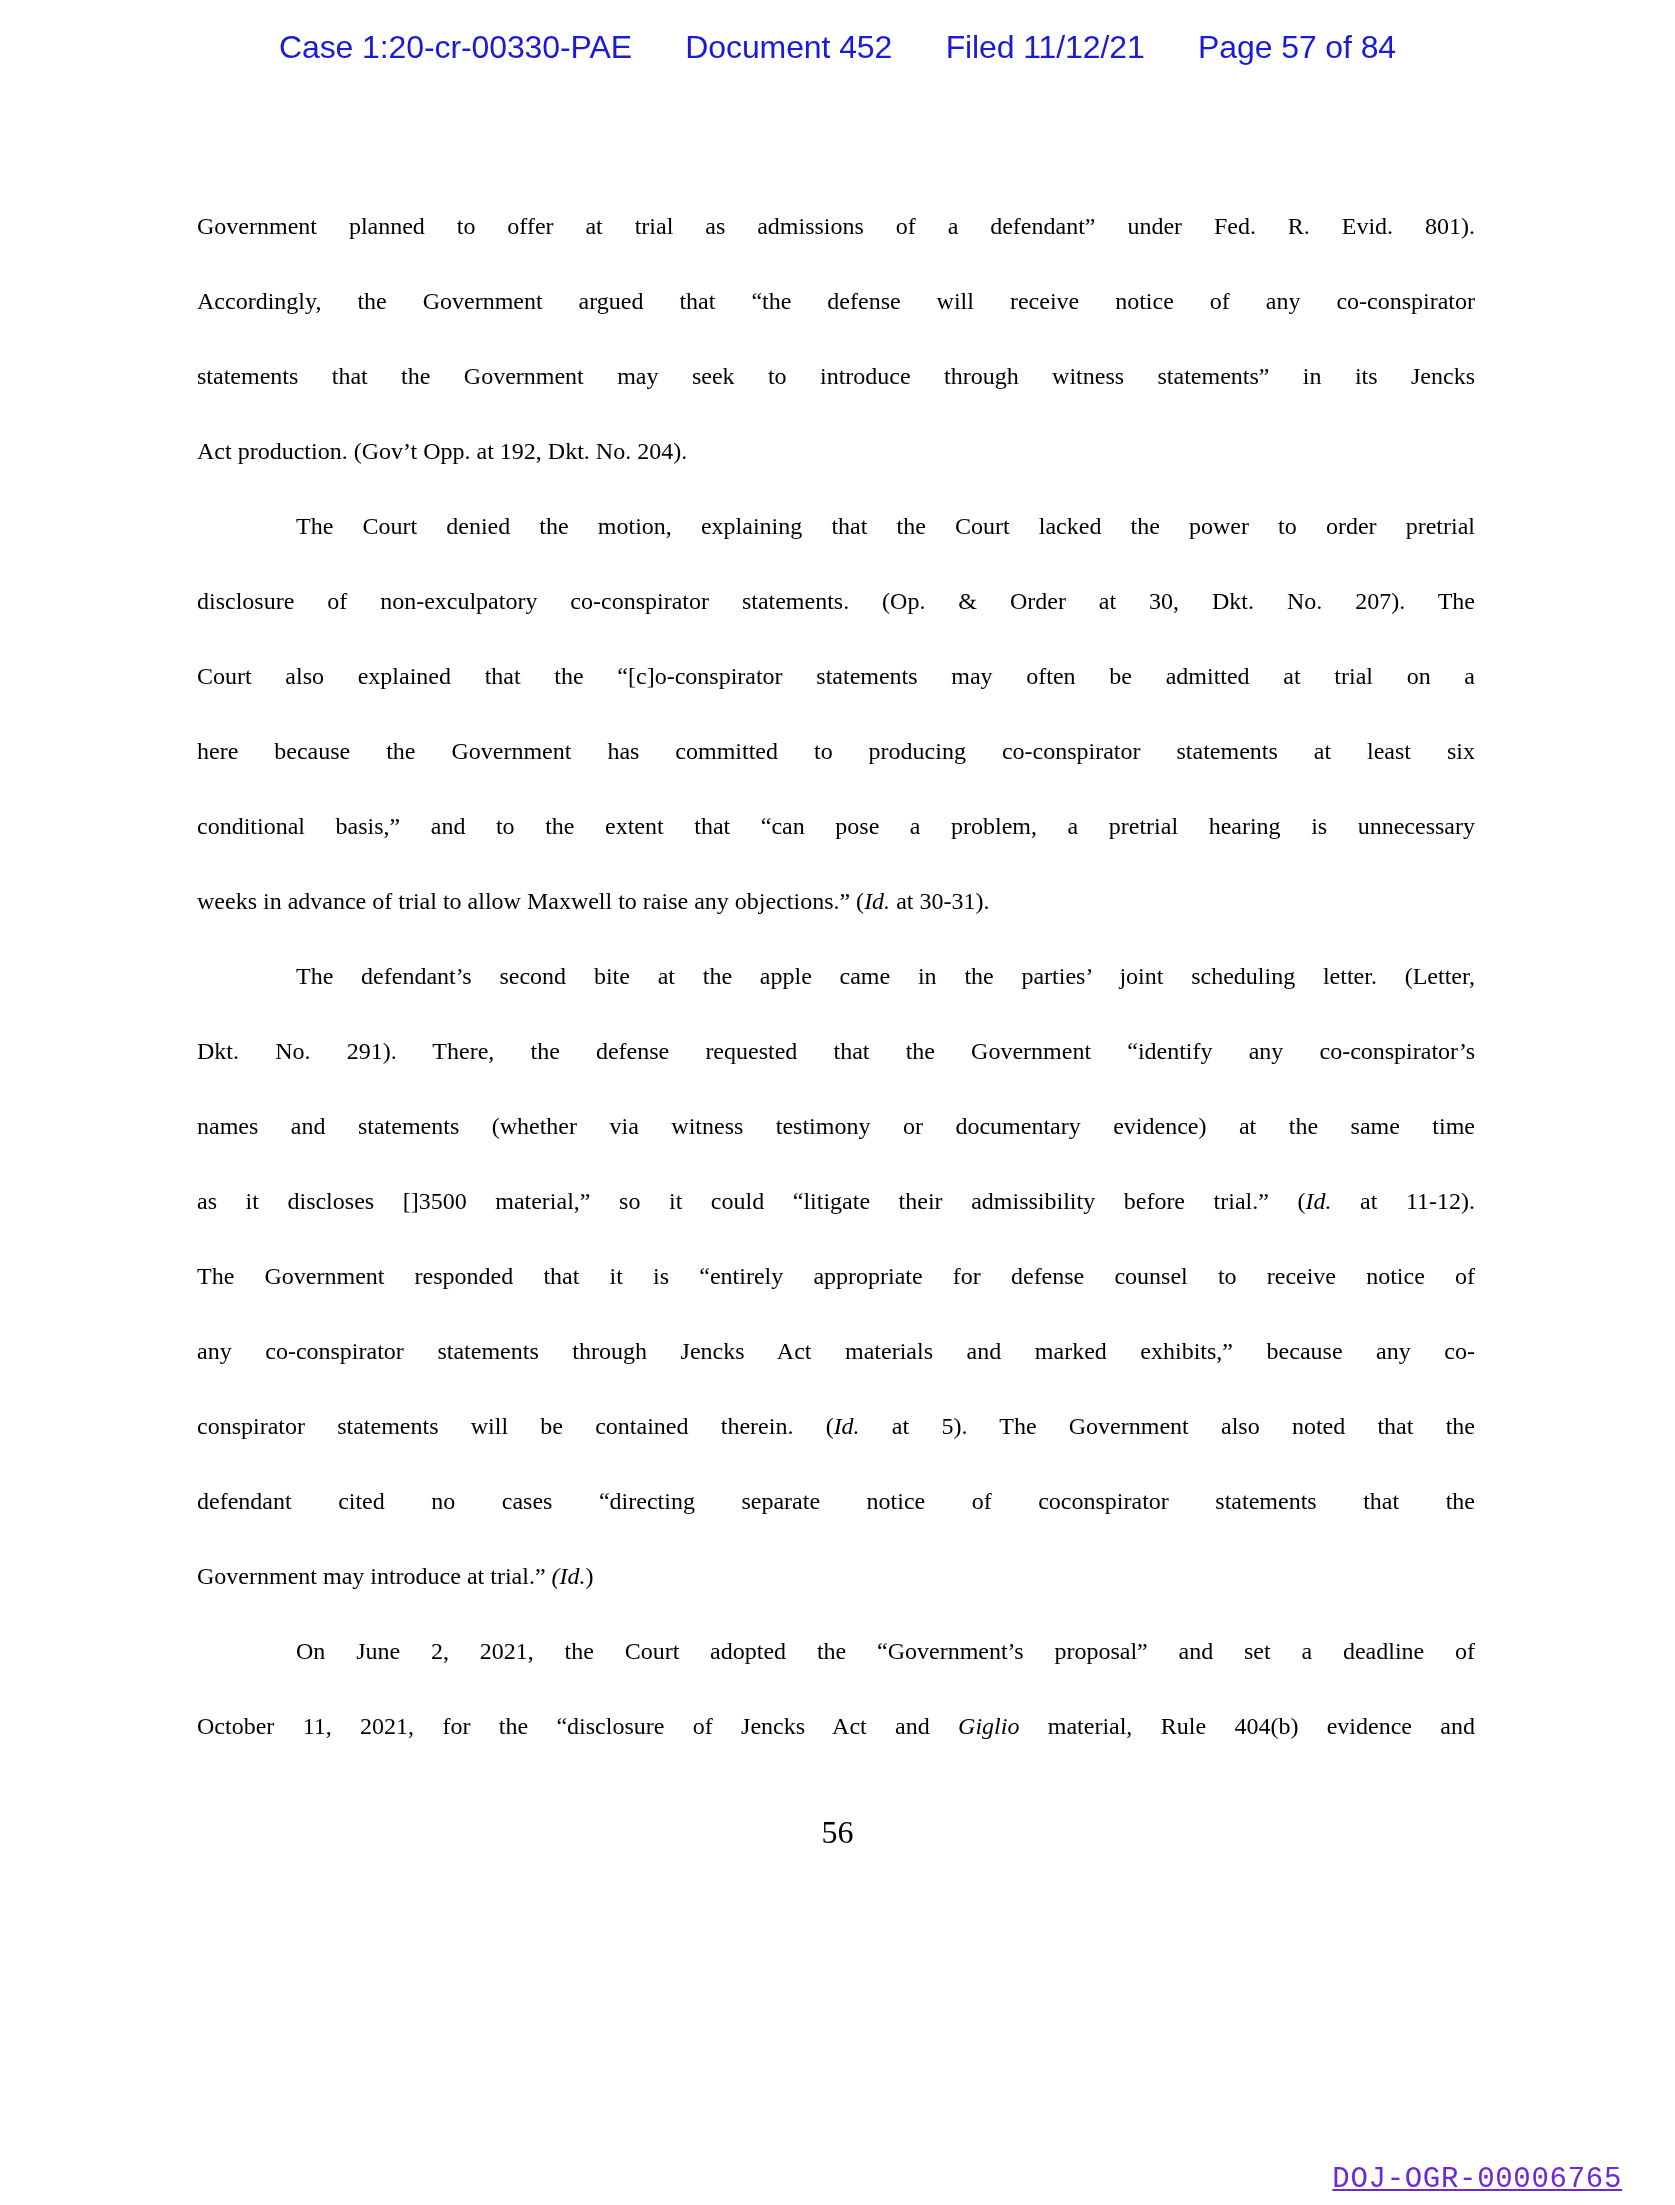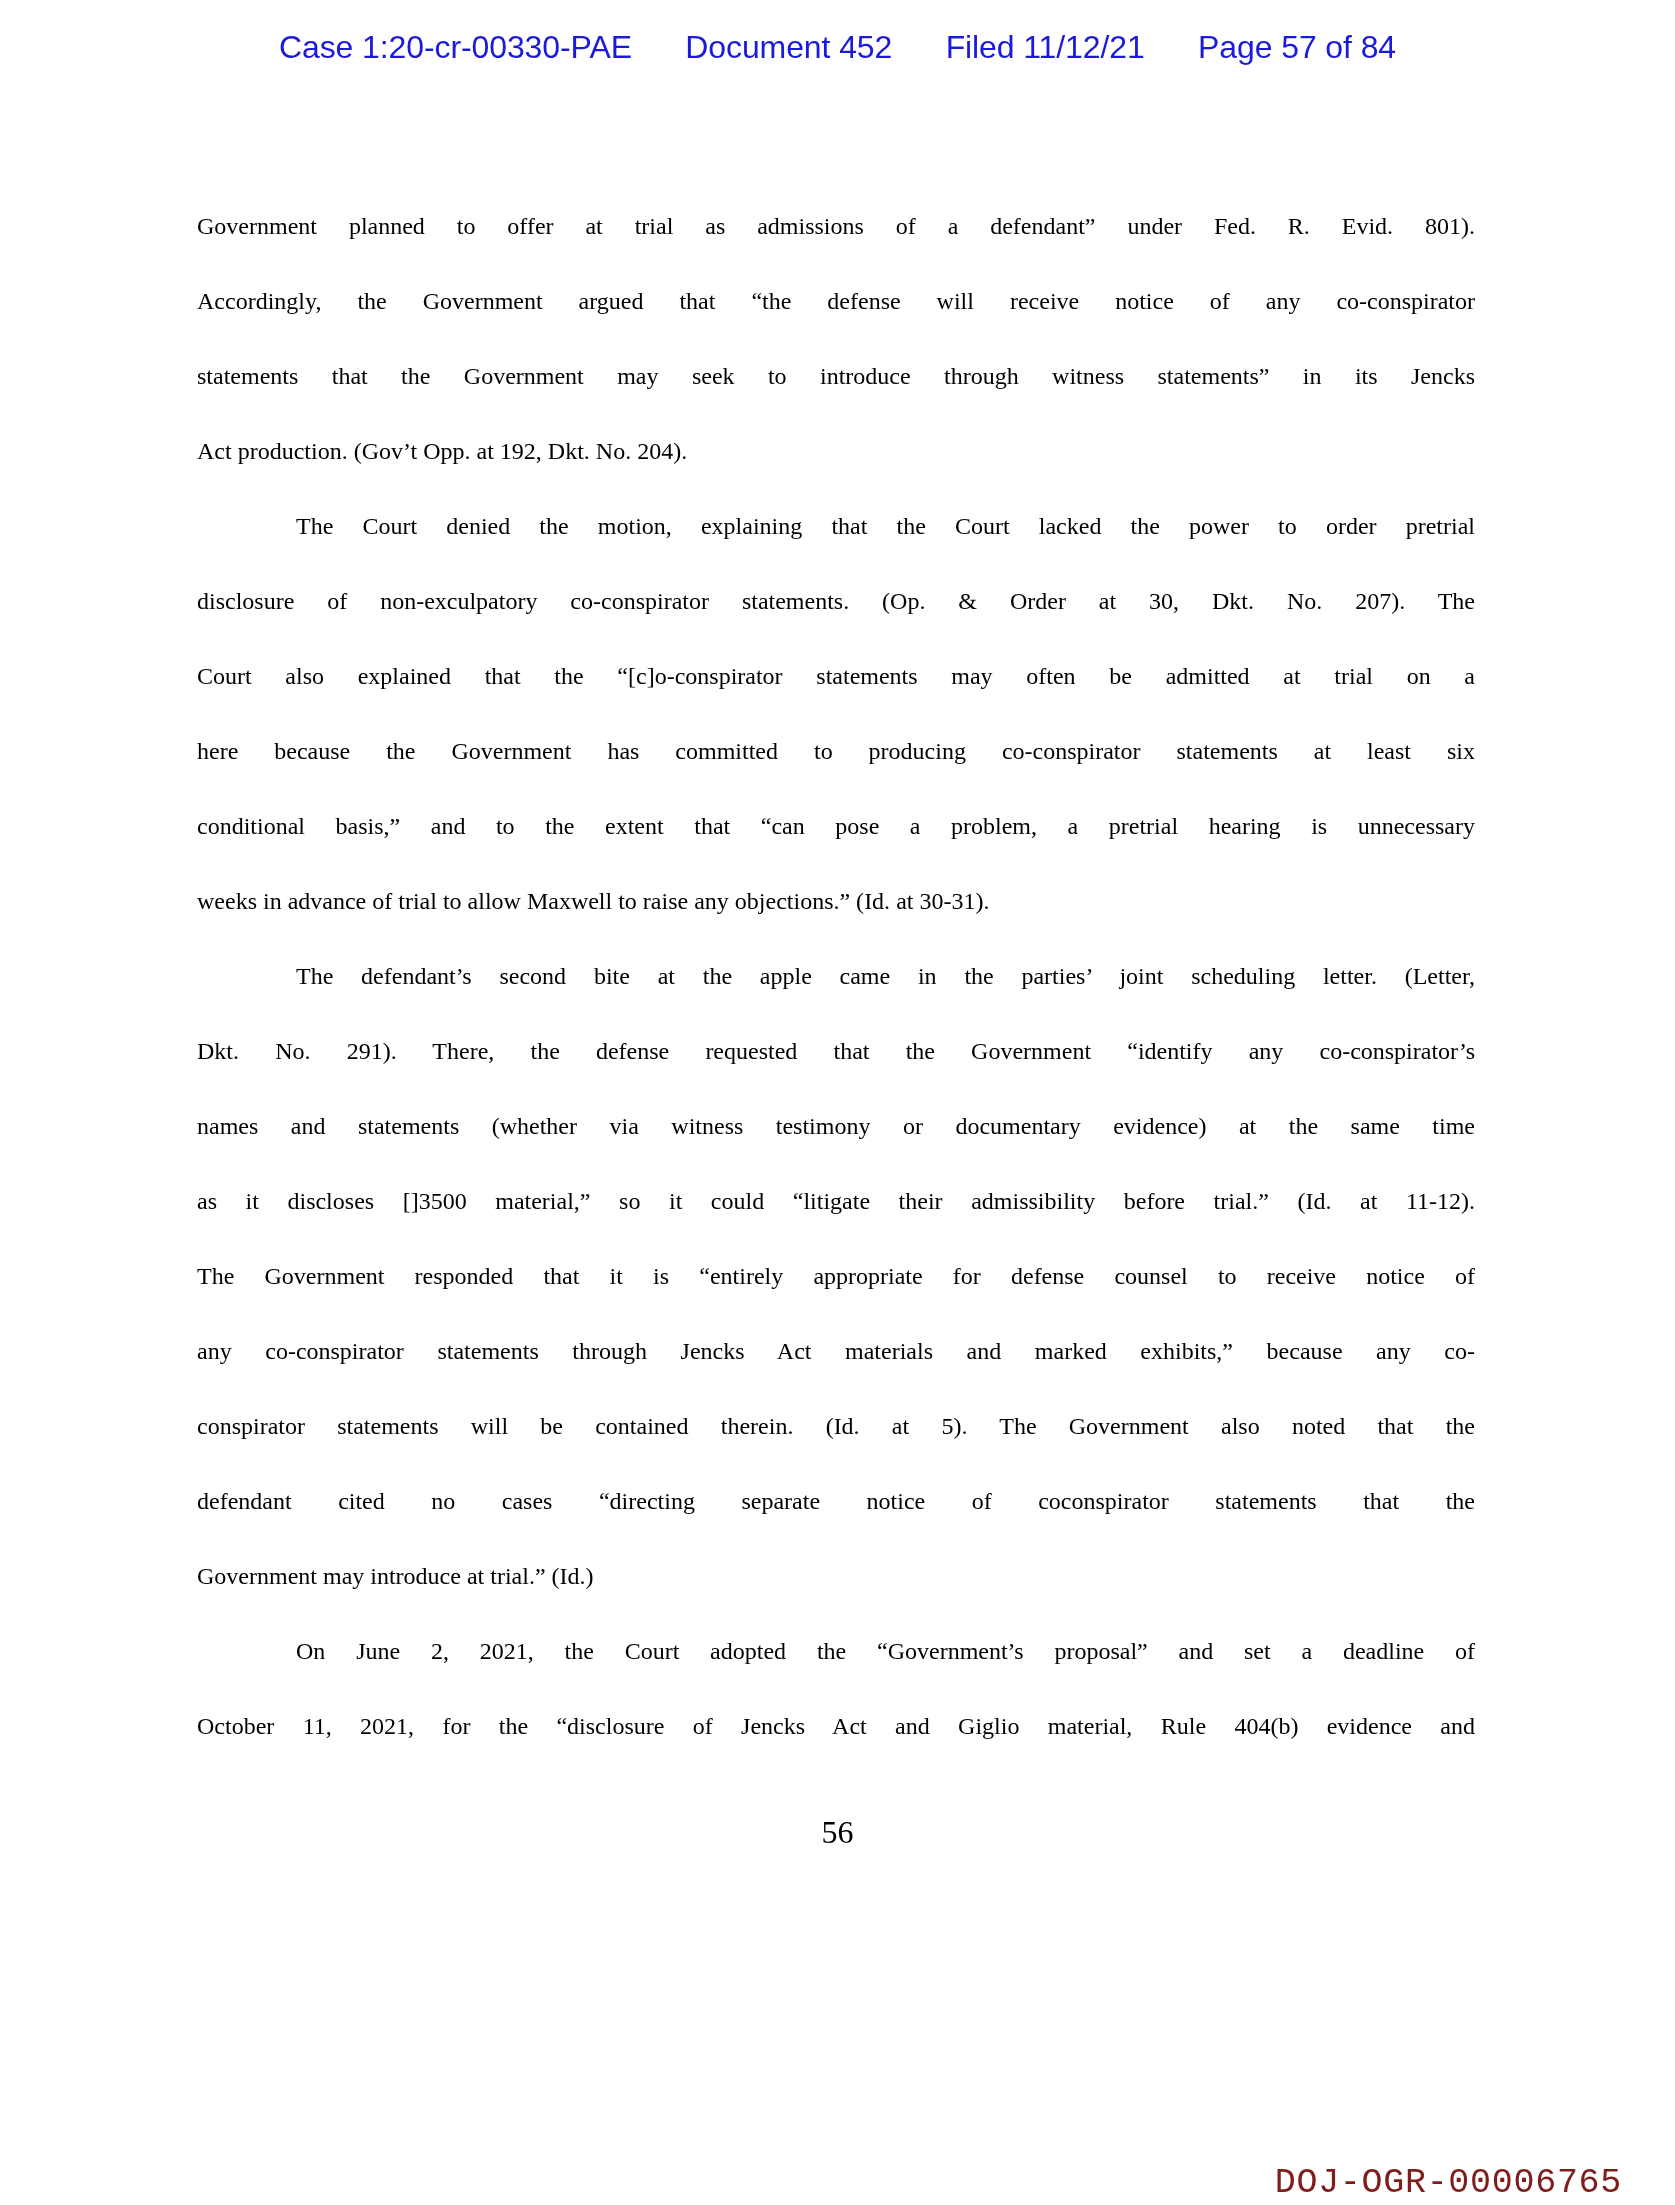--- a/index.html
+++ b/index.html
@@ -51,37 +51,39 @@
       white-space: nowrap;
       height: 75px;
     }
     .line.end {
       text-align-last: left;
     }
     .line.first-indent {
       padding-left: 99px;
     }
     .line span.it {
+      font-style: italic;
     }
     .page-number {
       position: absolute;
       top: 1814px;
       left: 0;
       width: 1675px;
       text-align: center;
       font-size: 32px;
     }
     .bates {
       position: absolute;
       top: 2163px;
       right: 53px;
       font-family: "Liberation Mono", "DejaVu Sans Mono", monospace;
-      font-size: 35px;
-      color: #7f1d1d;
+      font-size: 29px;
+      color: #6d28d9;
       letter-spacing: 0.7px;
+      text-decoration: underline;
     }
   </style>
 </head>
 <body>
 
 <div class="header">
   <span>Case 1:20-cr-00330-PAE</span>
   <span>Document 452</span>
   <span>Filed 11/12/21</span>
   <span>Page 57 of 84</span>

